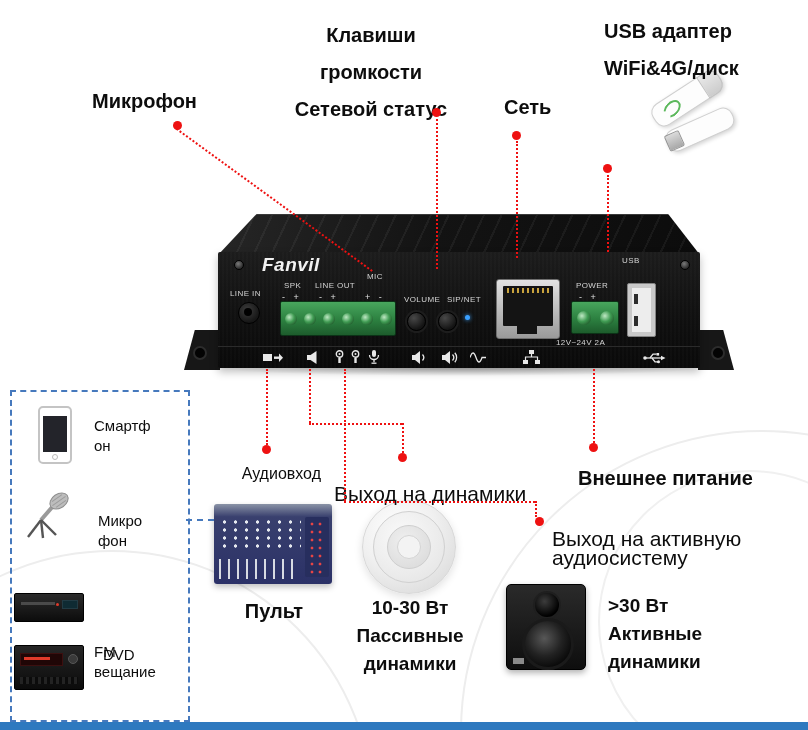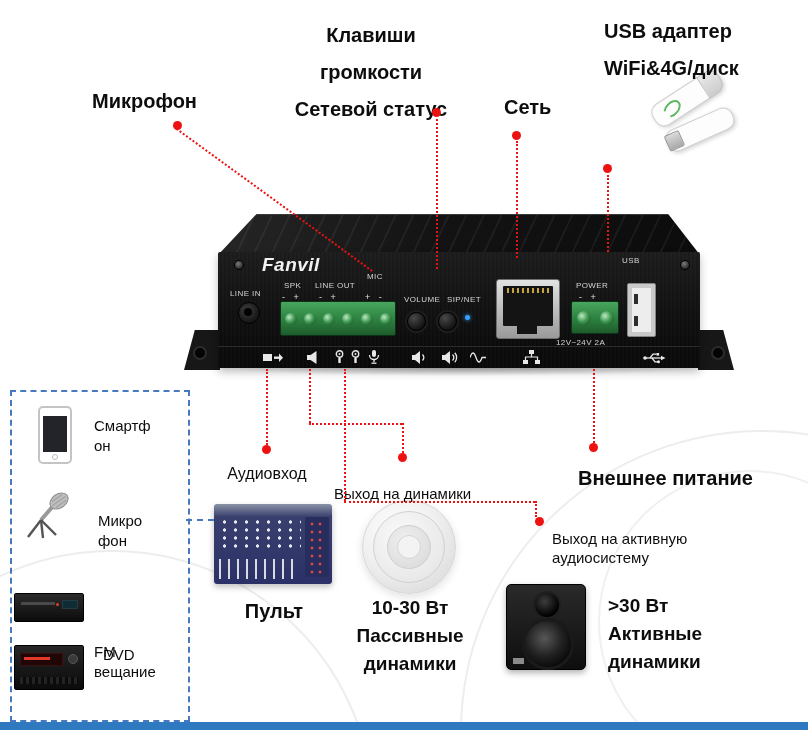--- a/index.html
+++ b/index.html
@@ -13,21 +13,21 @@
   
   .arc { position:absolute; border-radius:50%; z-index:0; }
   .arc1 { left:-150px; top:550px; width:520px; height:520px; border:2px solid #ededed; }
   .arc2 { left:460px; top:430px; width:600px; height:600px; border:2px solid #ededed; }
   .arc3 { left:598px; top:470px; width:300px; height:300px; border:2px solid #f0f0f0; }
 
   .footer-bar { position:absolute; left:0; top:722px; width:808px; height:8px; background:#2e79bf; z-index:3; }
 
   
   .callout { position:absolute; font-weight:bold; font-size:20px; color:#0d0d0d; z-index:4; line-height:37px; }
-  .plabel  { position:absolute; font-size:15px; color:#0d0d0d; z-index:4; line-height:19px; }
+  .plabel  { position:absolute; font-size:21px; color:#0d0d0d; z-index:4; line-height:19px; }
 
   
   .dot   { position:absolute; width:9px; height:9px; border-radius:50%; background:#ee1111; z-index:6; }
   .vline { position:absolute; width:0; border-left:2px dotted #ee1111; z-index:5; }
   .hline { position:absolute; height:0; border-top:2px dotted #ee1111; z-index:5; }
   .diag  { position:absolute; height:0; border-top:2px dotted #ee1111; transform-origin:0 0; z-index:5; }
 
   
   .dev-shadow { position:absolute; left:205px; top:358px; width:510px; height:18px;
                 background:radial-gradient(ellipse at center, rgba(0,0,0,0.28), transparent 70%); z-index:1; }
@@ -344,21 +344,21 @@
           <path d="M2 6 H18" stroke="#e8e8e8" stroke-width="1.3" fill="none"></path>
           <path d="M7 6 L10 2.2 H13.5" stroke="#e8e8e8" stroke-width="1.3" fill="none"></path>
           <path d="M9 6 L12 9.8 H15" stroke="#e8e8e8" stroke-width="1.3" fill="none"></path>
           <rect x="13.5" y="1" width="2.6" height="2.6" fill="#e8e8e8"></rect>
           <circle cx="15.5" cy="9.8" r="1.5" fill="#e8e8e8"></circle>
           <path d="M18 3.8 L22.5 6 L18 8.2 Z" fill="#e8e8e8"></path>
         </svg>
     </div>
   </div>
 
-  <div class="plabel" style="left:213px; top:464px; width:108px; text-align:center; font-size:16px;">Аудиовход</div>
+  <div class="plabel" style="left:213px; top:464px; width:108px; text-align:right; font-size:16px;">Аудиовход</div>
   <div class="plabel" style="left:334px; top:484px;">Выход на динамики</div>
   <div class="plabel pre" style="left:552px; top:529px;">Выход на активную
 аудиосистему</div>
   <div class="callout" style="left:578px; top:460px;">Внешнее питание</div>
 
   <div class="srcbox"></div>
   <div class="phone">
       <div class="phone-screen"></div>
       <div class="phone-home"></div>
     </div>

